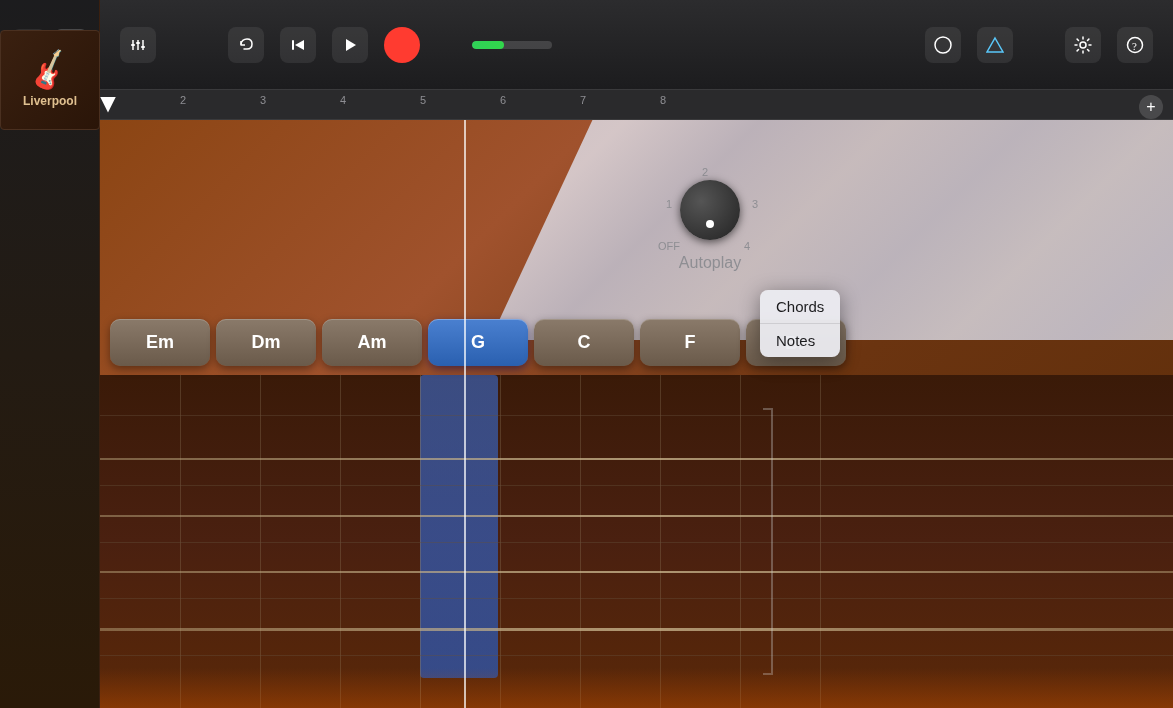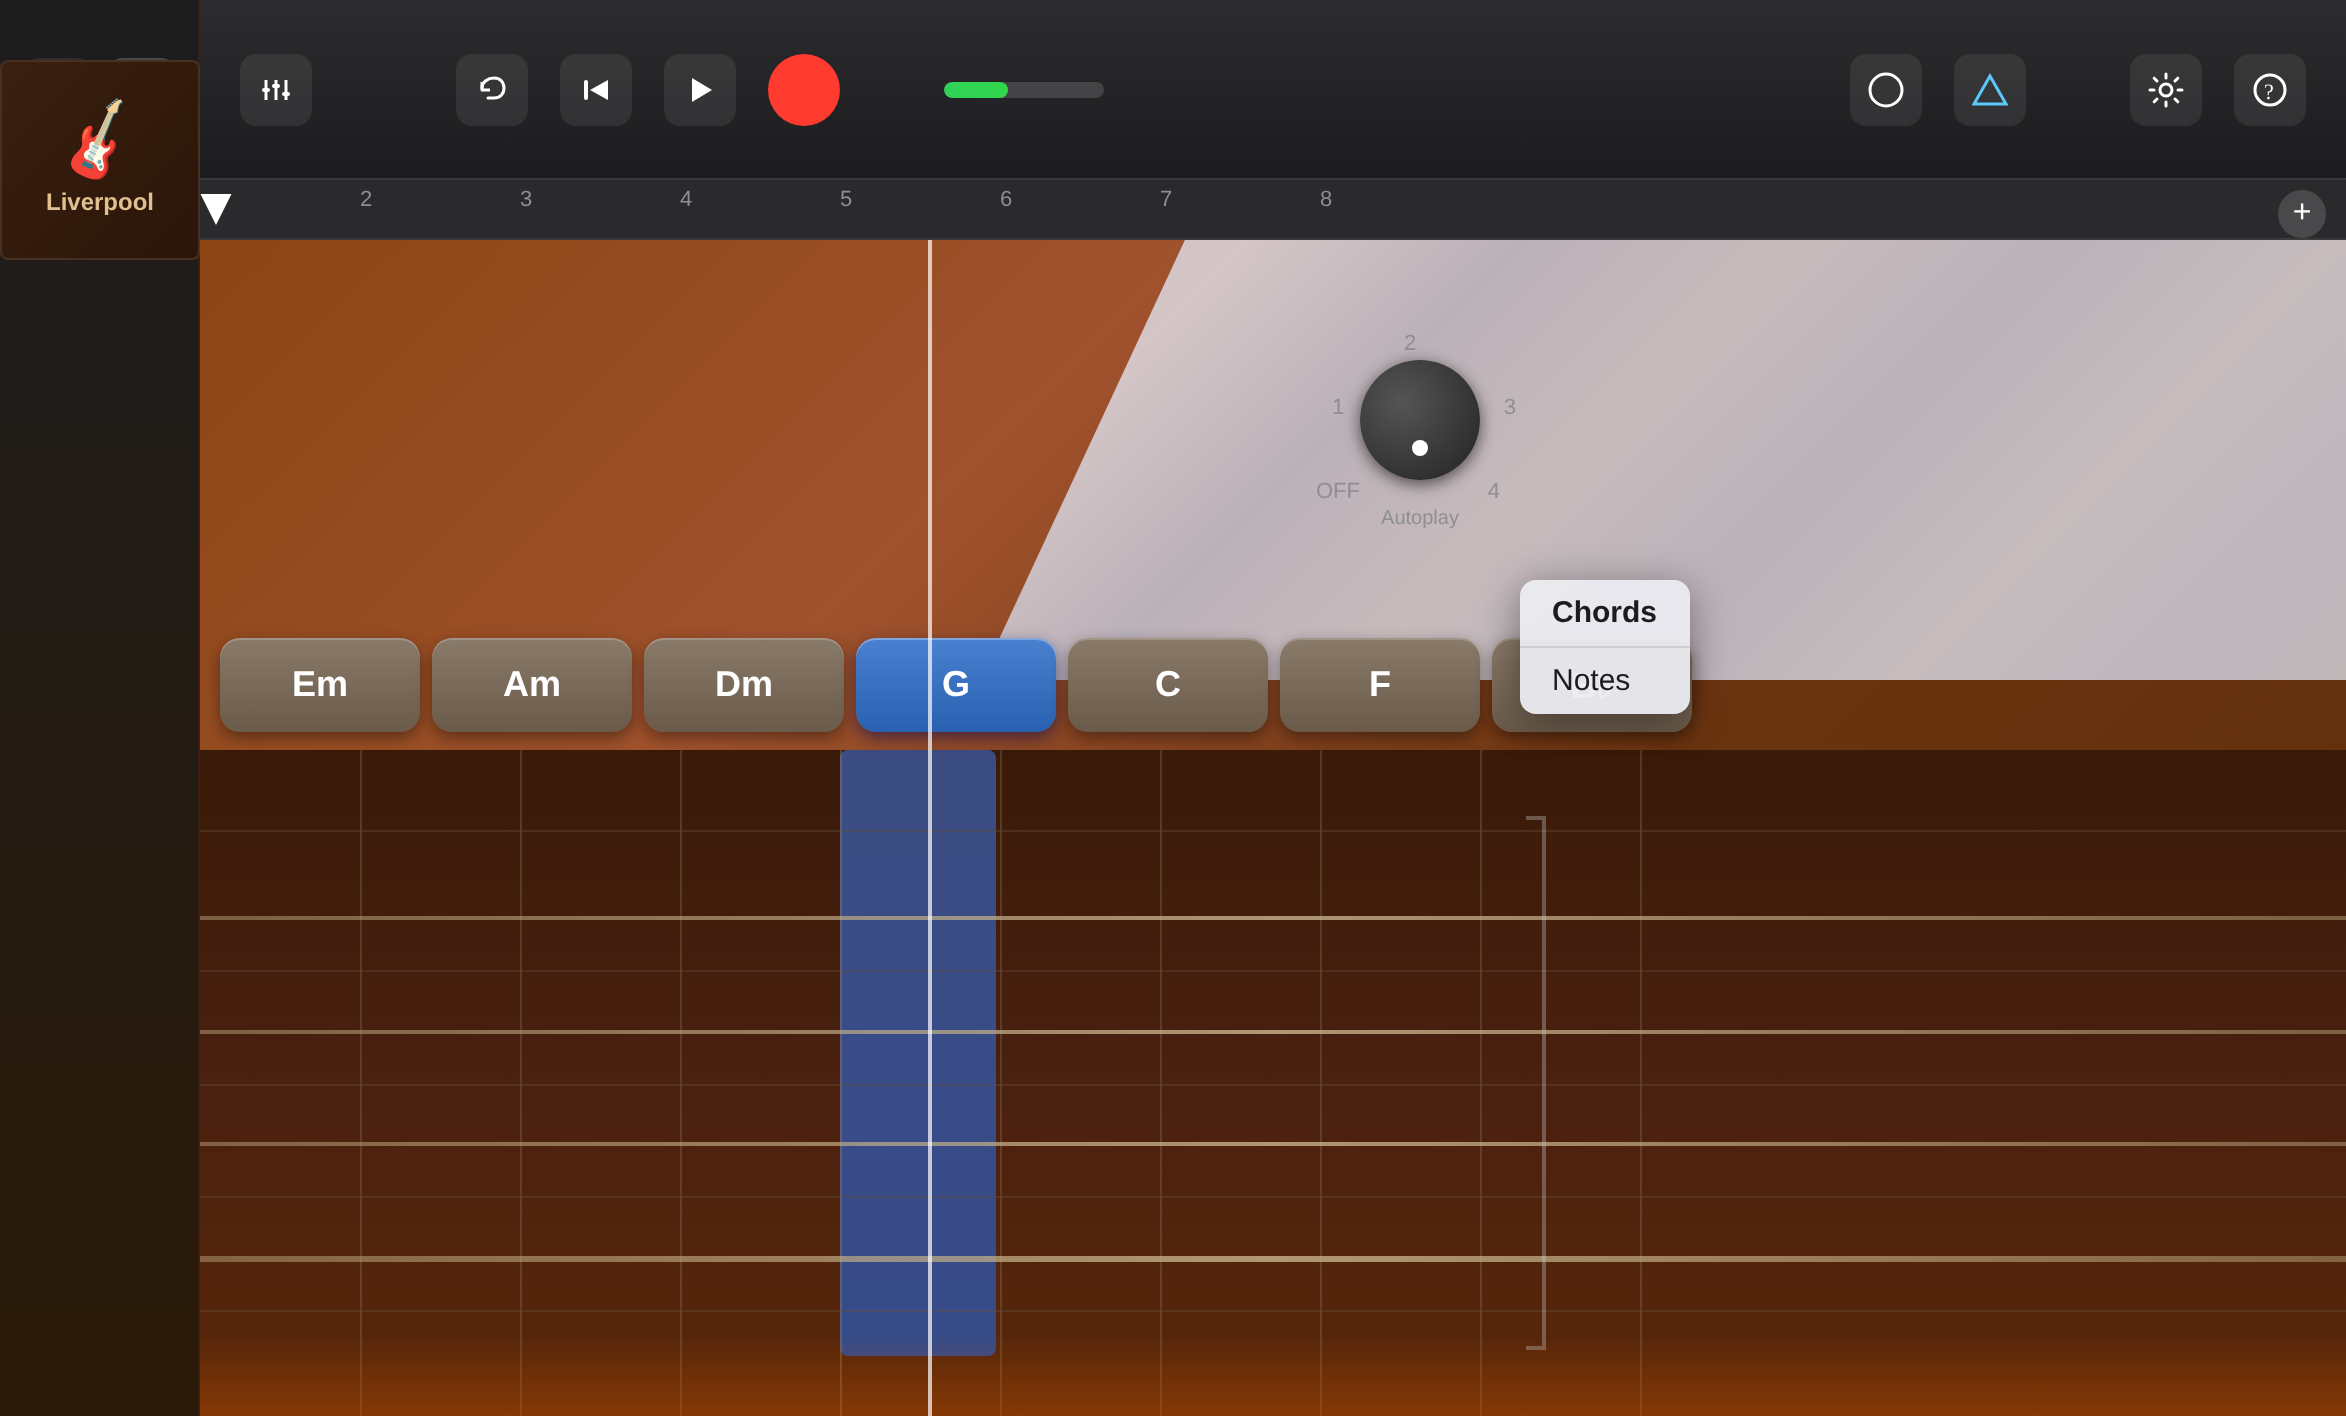--- a/index.html
+++ b/index.html
@@ -173,21 +173,21 @@
       height: 8px;
       border-radius: 50%;
       background: #fff;
       position: absolute;
       bottom: 12px;
       left: 50%;
       transform: translateX(-50%);
     }
 
     .autoplay-text {
-      font-size: 10px;
+      font-size: 16px;
       color: #8e8e93;
       margin-top: 4px;
     }
 
     
     .chord-notes-popup {
       position: absolute;
       left: 660px;
       top: 170px;
       background: rgba(235, 235, 240, 0.95);
@@ -201,21 +201,21 @@
     .popup-item {
       padding: 8px 16px;
       font-size: 15px;
       color: #1c1c1e;
       cursor: pointer;
       background: transparent;
     }
 
     .popup-item:first-child {
       border-bottom: 1px solid rgba(0,0,0,0.1);
-      font-weight: 700;
+      font-weight: 400;
     }
 
     
     .track-header {
       position: absolute;
       left: 0;
       top: 30px;
       width: 100px;
       height: 100px;
       background: linear-gradient(135deg, #3a2010, #2a1508);
@@ -515,22 +515,22 @@
       <div class="autoplay-text">Autoplay</div>
     </div>
 
     <div class="chord-notes-popup">
       <div class="popup-item">Chords</div>
       <div class="popup-item">Notes</div>
     </div>
 
     <div class="chord-buttons-row">
       <button class="chord-btn">Em</button>
+      <button class="chord-btn">Dm</button>
       <button class="chord-btn">Am</button>
-      <button class="chord-btn">Dm</button>
       <button class="chord-btn active">G</button>
       <button class="chord-btn">C</button>
       <button class="chord-btn">F</button>
       <button class="chord-btn">B♭</button>
     </div>
 
     <div class="fretboard" style="position:absolute;left:0;top:255px;right:0;bottom:0;
                 background:linear-gradient(to bottom, #3a1a08 0%, #4a2010 50%, #5a2808 100%);">
 
       <div class="active-chord-bar" style="position:absolute;left:320px;top:0;width:78px;bottom:30px;

